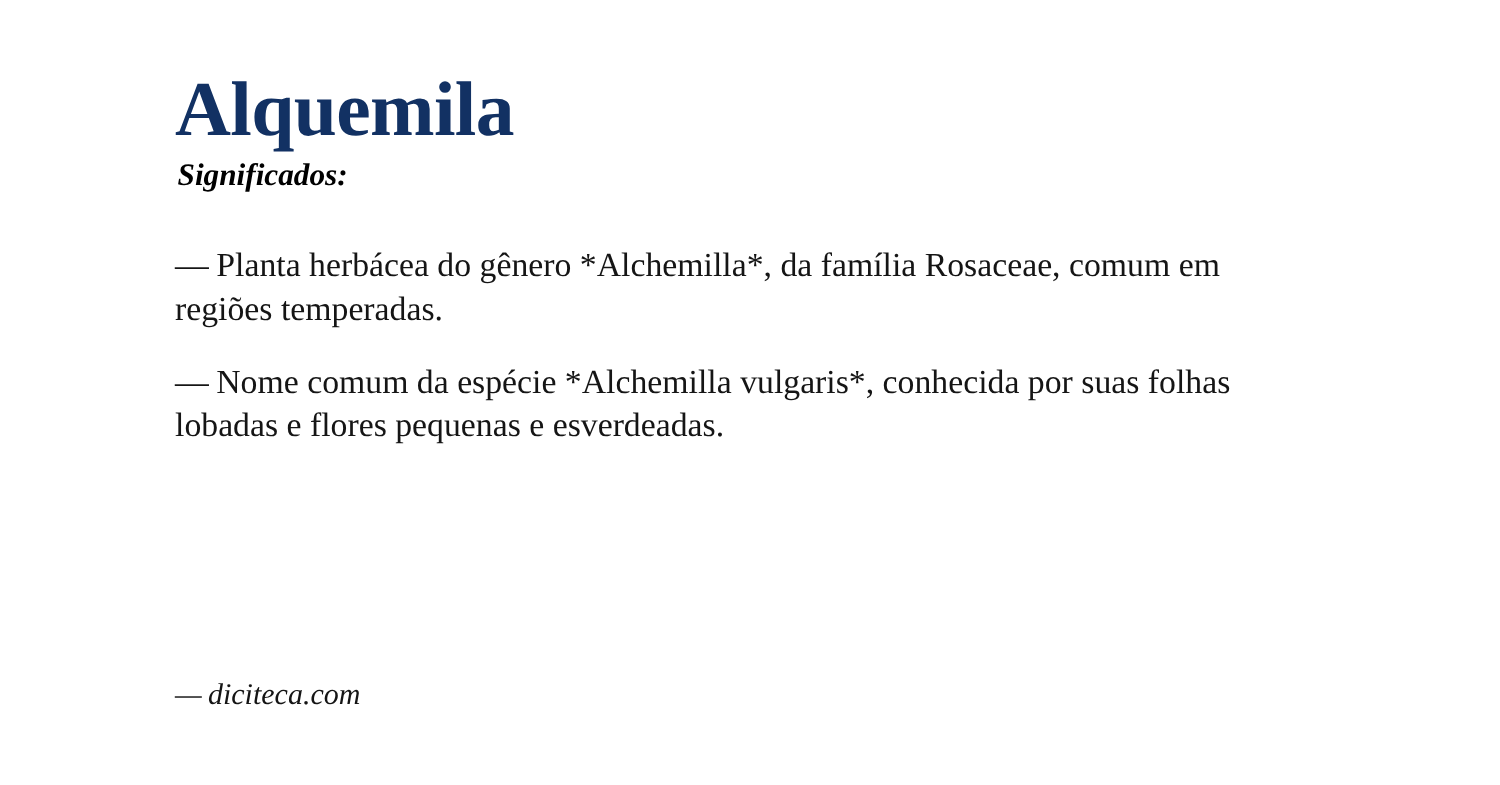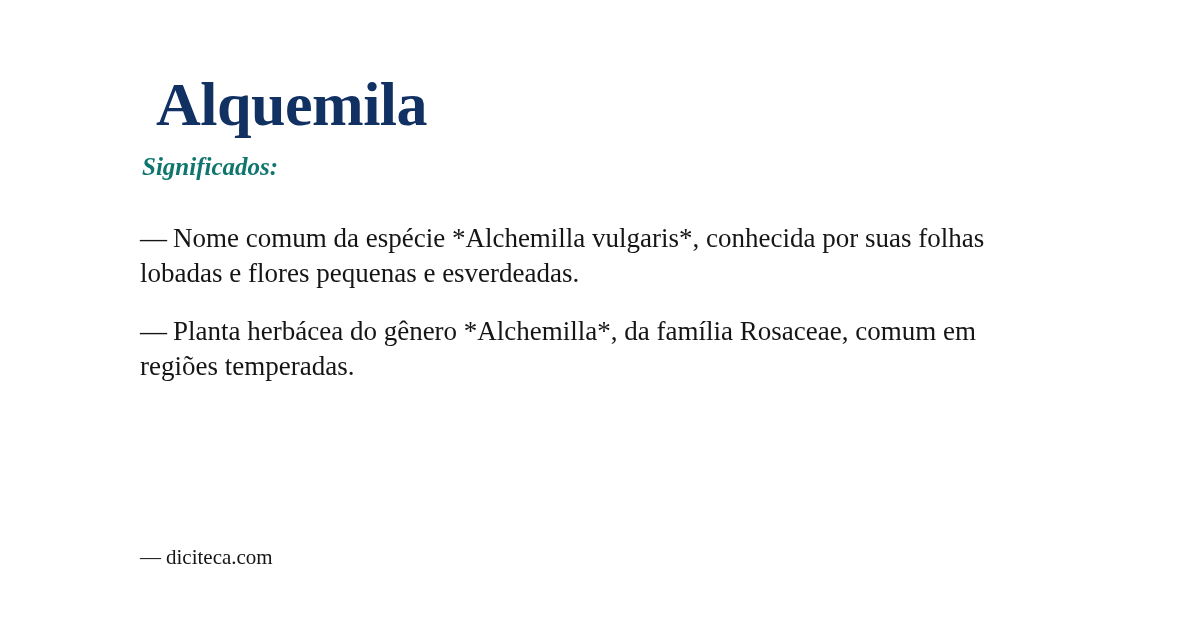--- a/index.html
+++ b/index.html
@@ -20,28 +20,28 @@
     box-sizing: border-box;
     padding: 56px 140px 0 140px;
   }
   .headword {
     font-family: "Liberation Serif", serif;
     font-weight: bold;
     font-size: 62px;
     line-height: 1.05;
     color: #123163;
     letter-spacing: -0.5px;
-    margin: 16px;
+    margin: 0;
   }
   .subtitle {
     font-family: "Liberation Serif", serif;
     font-style: italic;
     font-weight: bold;
     font-size: 25px;
-    color: #0f766e;
+    color: #000000;
     margin: 6px 0 0 2px;
   }
   .senses {
     margin-top: 40px;
   }
   .sense {
     font-family: "Liberation Serif", serif;
     font-size: 27px;
     line-height: 1.28;
     color: #151515;
@@ -49,40 +49,41 @@
     max-width: 930px;
   }
   .sense .dash {
     margin-right: 6px;
   }
   .source {
     position: absolute;
     left: 140px;
     bottom: 58px;
     font-family: "Liberation Serif", serif;
-    font-size: 21px;
+    font-style: italic;
+    font-size: 24px;
     color: #151515;
   }
   .source .dash {
     margin-right: 5px;
   }
 </style>
 </head>
 <body>
 
 <div class="card">
 
   <h1 class="headword">Alquemila</h1>
 
   <div class="subtitle">Significados:</div>
 
   <div class="senses">
 
+    <p class="sense"><span class="dash">—</span><span>Planta herbácea do gênero *Alchemilla*, da família Rosaceae, comum em regiões temperadas.</span></p>
+
     <p class="sense"><span class="dash">—</span><span>Nome comum da espécie *Alchemilla vulgaris*, conhecida por suas folhas lobadas e flores pequenas e esverdeadas.</span></p>
-
-    <p class="sense"><span class="dash">—</span><span>Planta herbácea do gênero *Alchemilla*, da família Rosaceae, comum em regiões temperadas.</span></p>
 
 
   </div>
 
   <div class="source"><span class="dash">—</span><span>diciteca.com</span></div>
 
 </div>
 
 </body></html>

